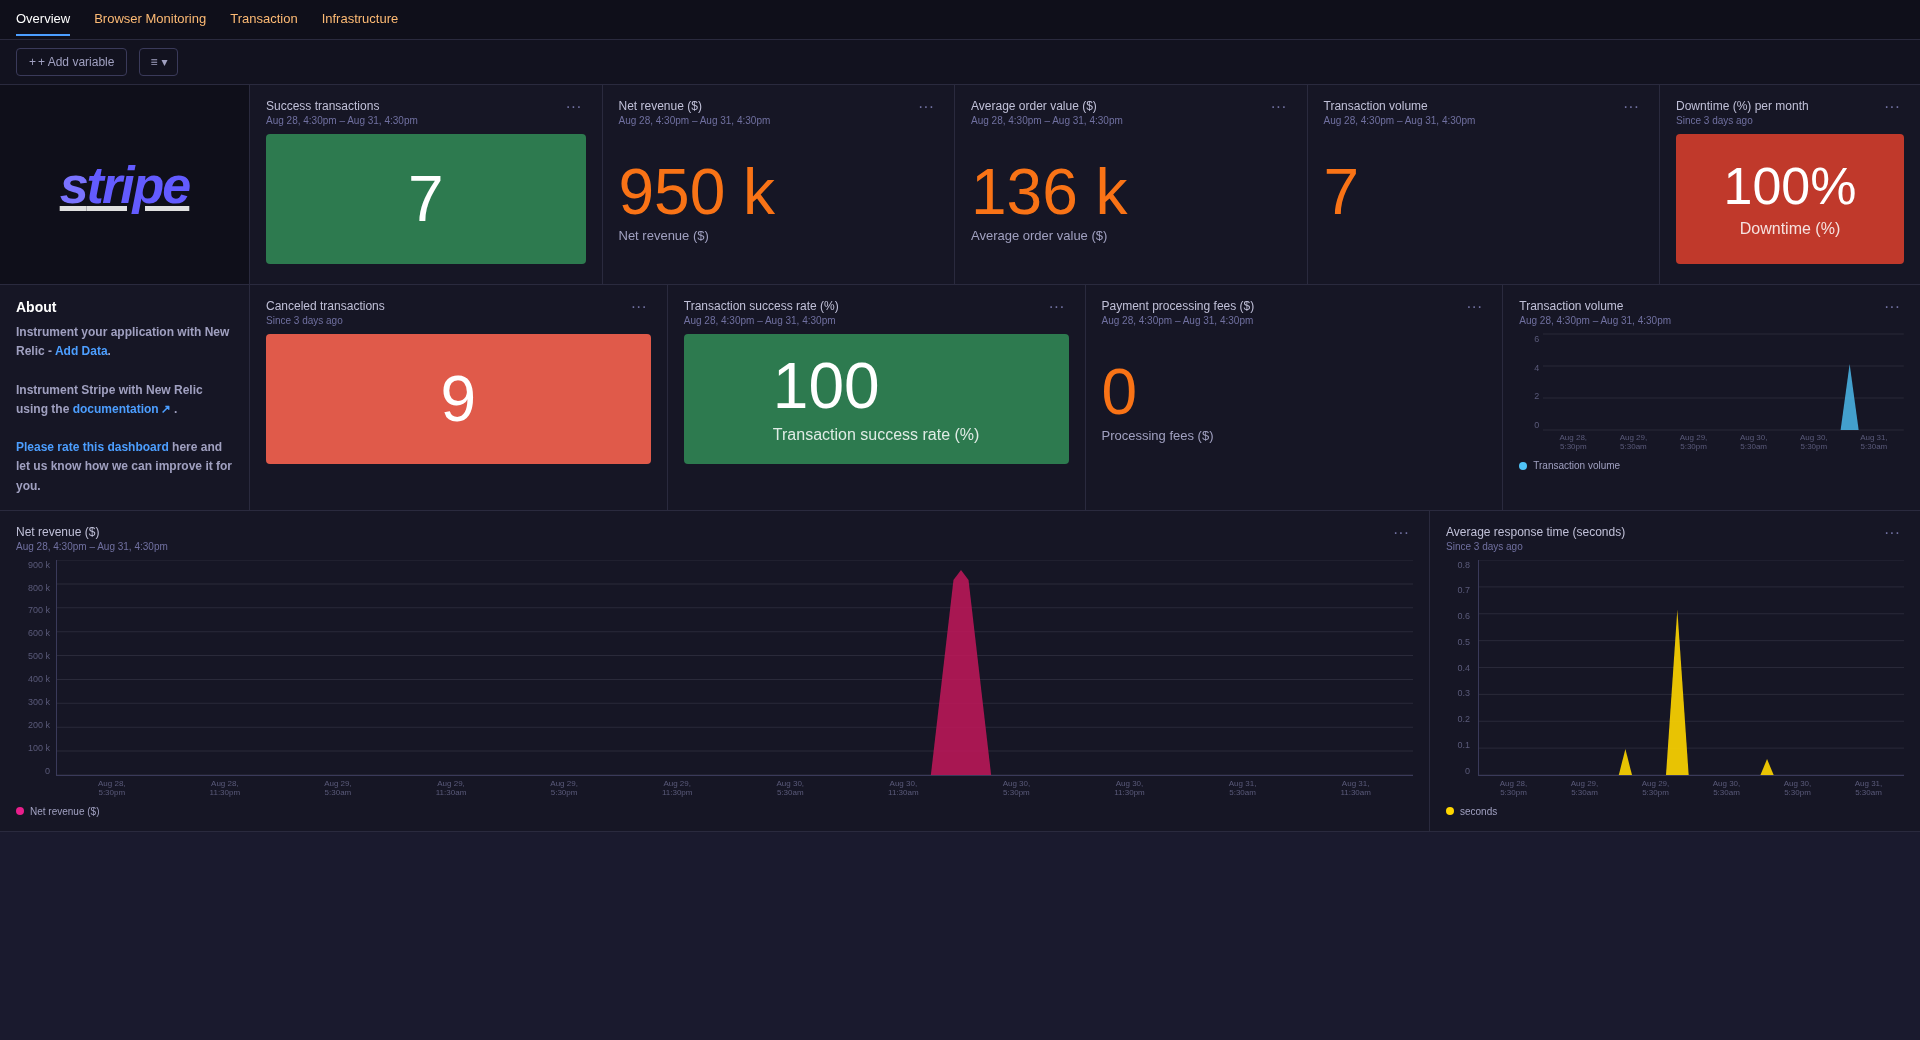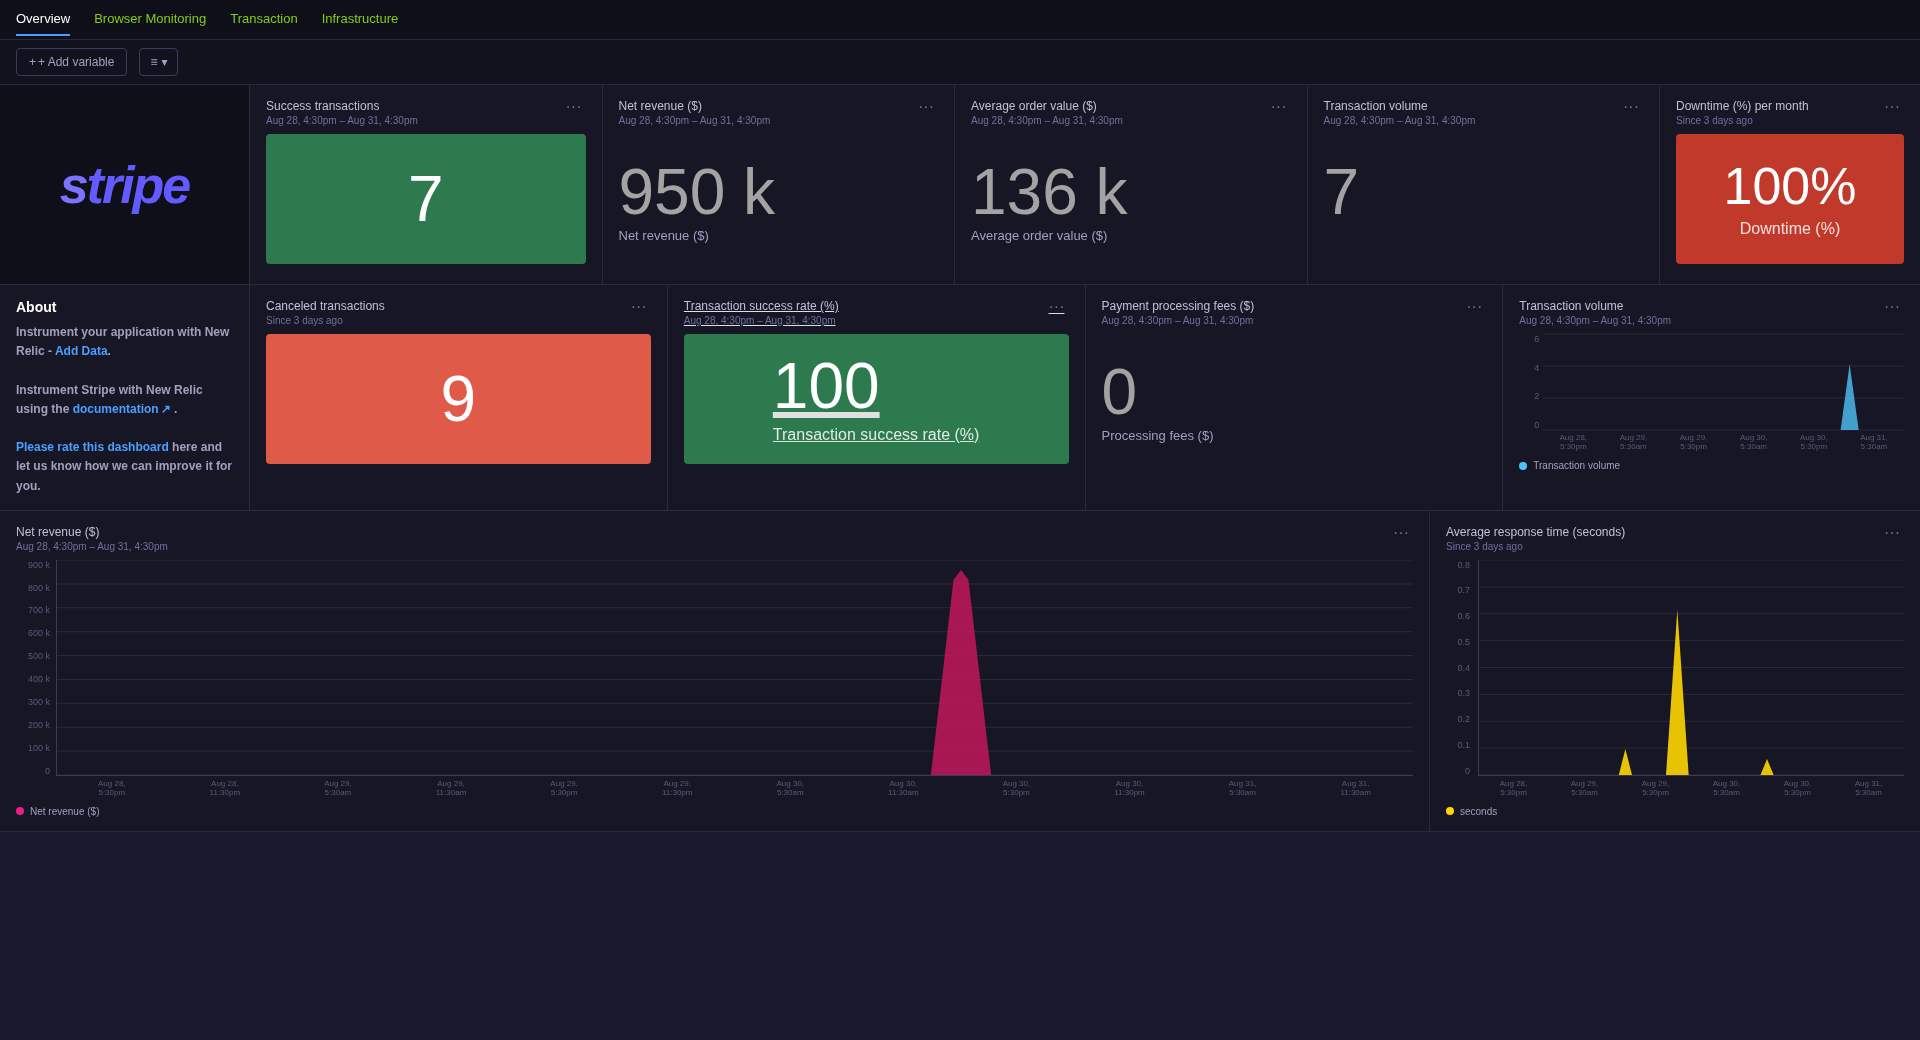--- a/index.html
+++ b/index.html
@@ -18,21 +18,21 @@
       align-items: center;
       padding: 0 16px;
       height: 40px;
       border-bottom: 1px solid #2a2a3e;
     }
     .nav-tabs {
       display: flex;
       gap: 24px;
     }
     .nav-tab {
-      color: #84cc16;
+      color: #fdba74;
       cursor: pointer;
       padding: 8px 0;
       font-size: 13px;
       border-bottom: 2px solid transparent;
     }
     .nav-tab.active {
       color: #fff;
       border-bottom: 2px solid #4c9eff;
     }
 
@@ -182,21 +182,21 @@
       margin-top: 8px;
     }
 
     .plain-metric {
       margin-top: 24px;
       padding: 10px 0;
     }
     .plain-big {
       font-size: 64px;
       font-weight: 300;
-      color: #a3a3a3;
+      color: #f97316;
       line-height: 1;
     }
     .plain-label {
       font-size: 13px;
       color: #a0a0c0;
       margin-top: 4px;
     }
 
     
     .cell-about {
@@ -302,21 +302,21 @@
   <button class="filter-btn">
     <span>≡</span>
     <span>▾</span>
   </button>
 </div>
 
 <div class="main-content">
 
   <div class="grid-row row1">
 
-    <div class="cell cell-logo" style="background:#0f0f1a;">
+    <div class="cell cell-logo" style="background:#0f0f1a;text-decoration:underline;">
       <div class="stripe-logo">
         <span>s</span>tripe
       </div>
     </div>
 
     <div class="cell cell-metric" style="background:#161625;">
       <div class="cell-header">
         <div>
           <div class="metric-title">Success transactions</div>
           <div class="metric-date">Aug 28, 4:30pm – Aug 31, 4:30pm</div>
@@ -407,21 +407,21 @@
           <div class="metric-title">Canceled transactions</div>
           <div class="metric-date">Since 3 days ago</div>
         </div>
         <button class="more-btn">···</button>
       </div>
       <div class="tile-salmon">
         <span class="big-number">9</span>
       </div>
     </div>
 
-    <div class="cell cell-metric" style="background:#161625;text-decoration:underline;">
+    <div class="cell cell-metric" style="background:#161625;">
       <div class="cell-header">
         <div>
           <div class="metric-title">Transaction success rate (%)</div>
           <div class="metric-date">Aug 28, 4:30pm – Aug 31, 4:30pm</div>
         </div>
         <button class="more-btn">···</button>
       </div>
       <div class="tile-green">
         <div>
           <div class="big-number">100</div>

